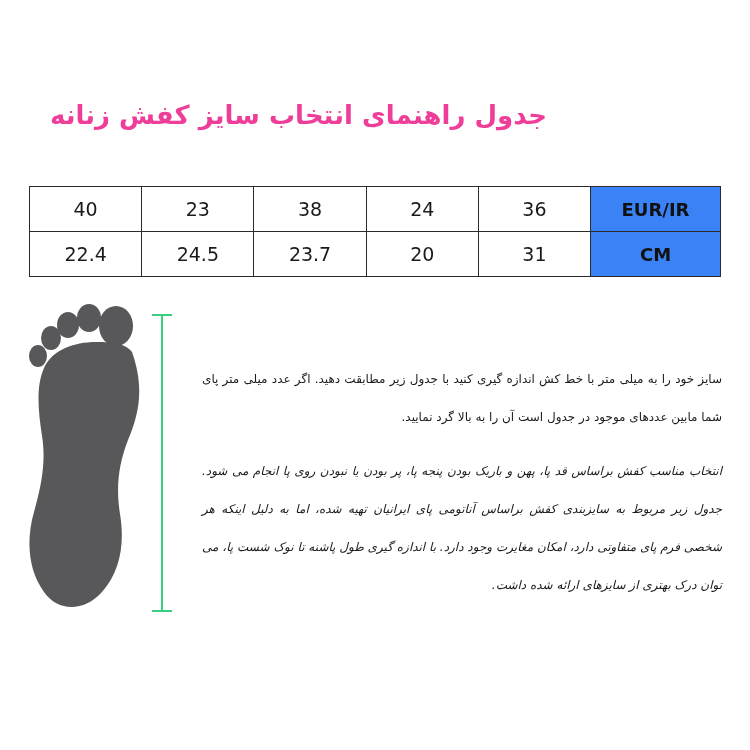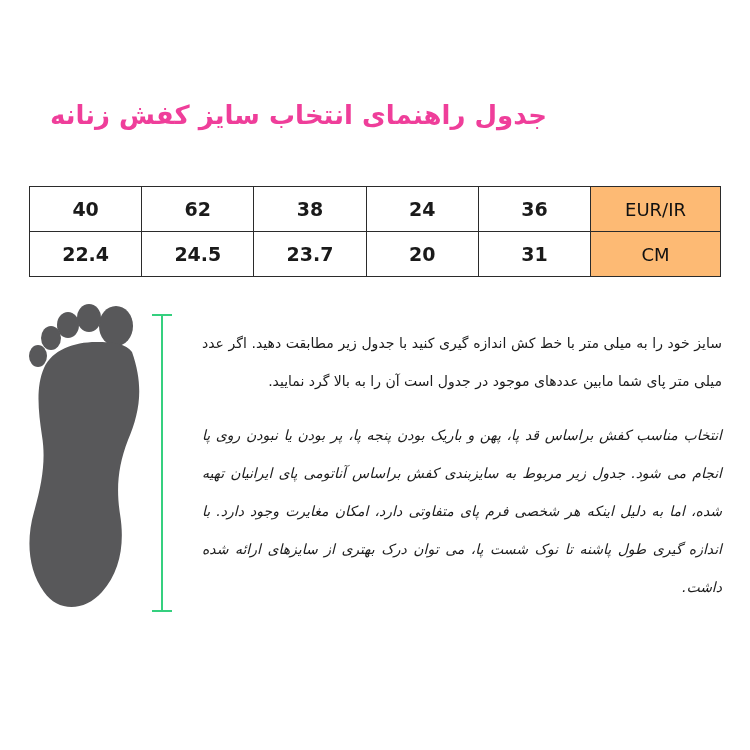--- a/index.html
+++ b/index.html
@@ -48,29 +48,29 @@
   .size-table td {
     border: 1px solid #2b2b2b;
     height: 42px;
     text-align: center;
     vertical-align: middle;
     font-size: 19px;
     color: #1a1a1a;
     font-weight: bold;
   }
   .size-table td.label {
-    background: #fdba74;
+    background: #3b82f6;
     width: 127px;
     font-size: 18px;
-    font-weight: normal;
+    font-weight: bold;
     color: #111111;
   }
   .size-table td.value {
     background: #ffffff;
-    font-weight: bold;
+    font-weight: normal;
     font-size: 19px;
   }
 
   
   .foot-wrap {
     position: absolute;
     top: 300px;
     left: 20px;
     width: 160px;
     height: 330px;
@@ -94,28 +94,28 @@
     width: 20px;
     height: 2px;
     background: #35d07f;
   }
   .measure-cap.top { top: 14px; }
   .measure-cap.bottom { top: 310px; }
 
   
   .text-block {
     position: absolute;
-    top: 324px;
+    top: 360px;
     right: 28px;
     width: 520px;
     direction: rtl;
     text-align: justify;
     text-align-last: right;
     color: #1b1b1b;
-    font-size: 14px;
+    font-size: 12px;
     line-height: 38px;
   }
   .text-block p {
     margin: 0 0 6px 0;
   }
   .text-block p.second {
     margin-top: 16px;
     font-style: italic;
   }
 </style>
@@ -126,21 +126,21 @@
 
   <div class="title">جدول راهنمای انتخاب سایز کفش زنانه</div>
 
   <table class="size-table">
     <tbody>
       <tr>
         <td class="label">EUR/IR</td>
         <td class="value">36</td>
         <td class="value">24</td>
         <td class="value">38</td>
-        <td class="value">62</td>
+        <td class="value">23</td>
         <td class="value">40</td>
       </tr>
       <tr>
         <td class="label">CM</td>
         <td class="value">31</td>
         <td class="value">20</td>
         <td class="value">23.7</td>
         <td class="value">24.5</td>
         <td class="value">22.4</td>
       </tr>

